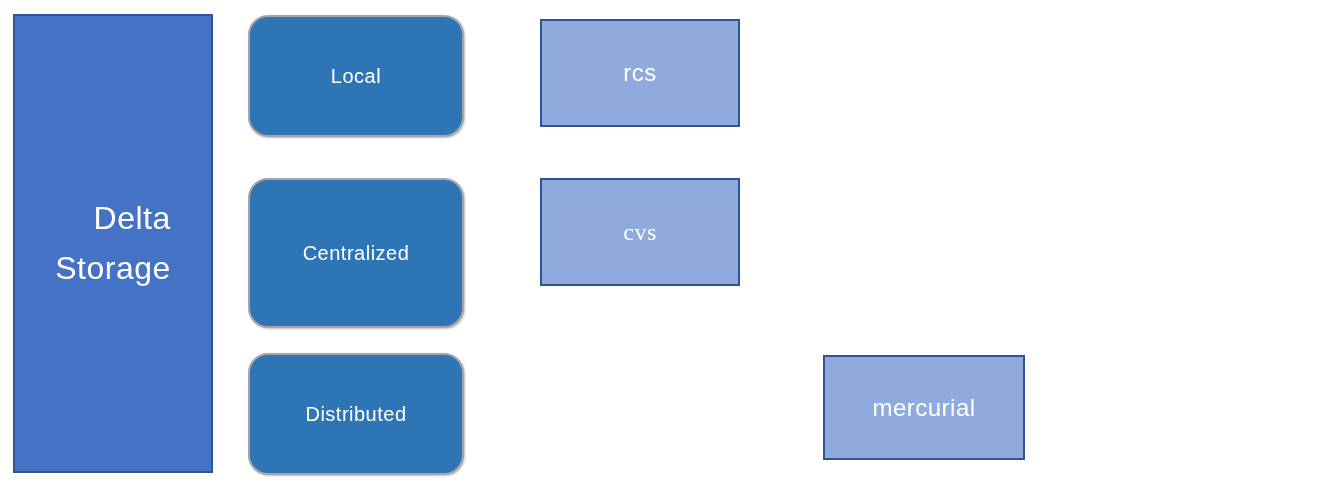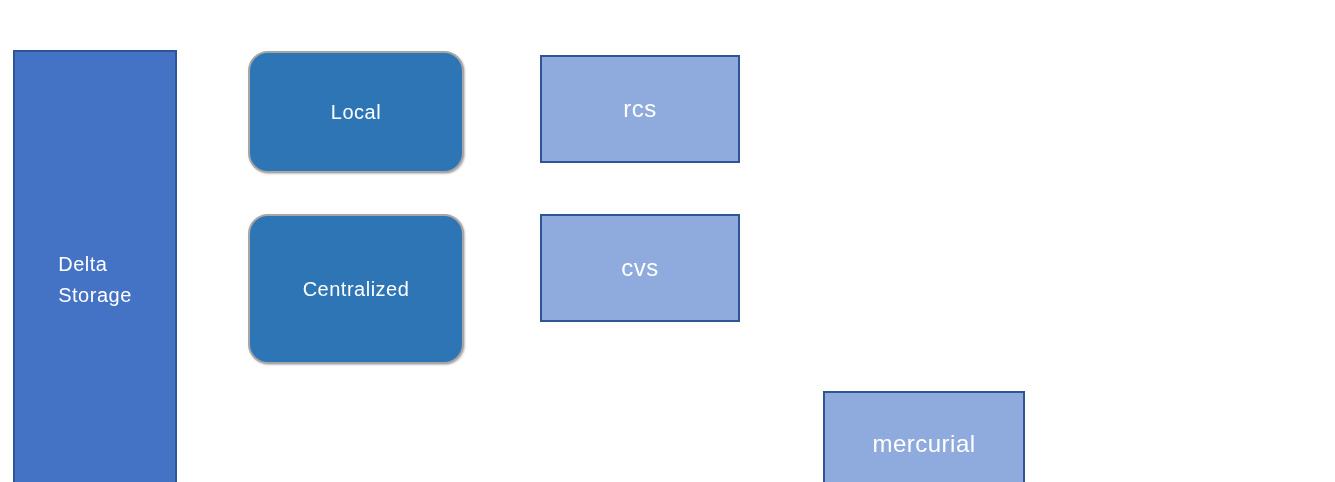--- a/index.html
+++ b/index.html
@@ -14,34 +14,33 @@
     height: 482px;
     background: var(--background, #FFFFFF);
     overflow: hidden;
   }
   .node {
     position: absolute;
     box-sizing: border-box;
     display: flex;
     align-items: center;
     justify-content: center;
-    text-align: left;
+    text-align: right;
     color: var(--text_color, #FFFFFF);
     white-space: pre-line;
     letter-spacing: 0.5px;
-    margin-top: 36px;
   }
   .root {
     left: 13px;
     top: 14px;
-    width: 164px;
+    width: 200px;
     height: 459px;
     background: var(--root_fill, #4472C4);
     border: 2px solid var(--root_border, #2F5597);
-    font-size: 20px;
+    font-size: 32px;
     line-height: 1.55;
   }
   .category {
     left: 248px;
     width: 216px;
     background: var(--category_fill, #2E75B6);
     border: 2px solid var(--category_border, #A6A6A6);
     border-radius: 20px;
     font-size: 20px;
     box-shadow: 1px 1px 2px rgba(0,0,0,0.25);
@@ -50,38 +49,39 @@
   .cat-centralized { top: 178px; height: 150px; }
   .cat-distributed { top: 353px; height: 122px; }
   .tool {
     width: 200px;
     height: 108px;
     background: var(--tool_fill, #8FAADC);
     border: 2px solid var(--tool_border, #2F5597);
     font-size: 24px;
   }
   .tool-rcs       { left: 540px;  top: 19px;  }
-  .tool-cvs       { left: 540px;  top: 178px; }
+  .tool-cvs       { left: 540px;  top: 178px; font-family: Liberation Serif, serif; }
   .tool-svn       { left: 825px;  top: 178px; }
   .tool-preforce  { left: 1115px; top: 178px; }
   .tool-darcs     { left: 540px;  top: 356px; }
   .tool-mercurial { left: 823px;  top: 355px; width: 202px; height: 105px; }
 </style>
 </head>
 <body>
 
 <div class="canvas">
 
   <div class="node root">Delta
 Storage</div>
 
   <div class="node category cat-local">Local</div>
 
   <div class="node category cat-centralized">Centralized</div>
 
+  <div class="node category cat-distributed">Distributed</div>
 
   <div class="node tool tool-rcs">rcs</div>
 
   <div class="node tool tool-cvs">cvs</div>
 
 
 
 
   <div class="node tool tool-mercurial">mercurial</div>
 

